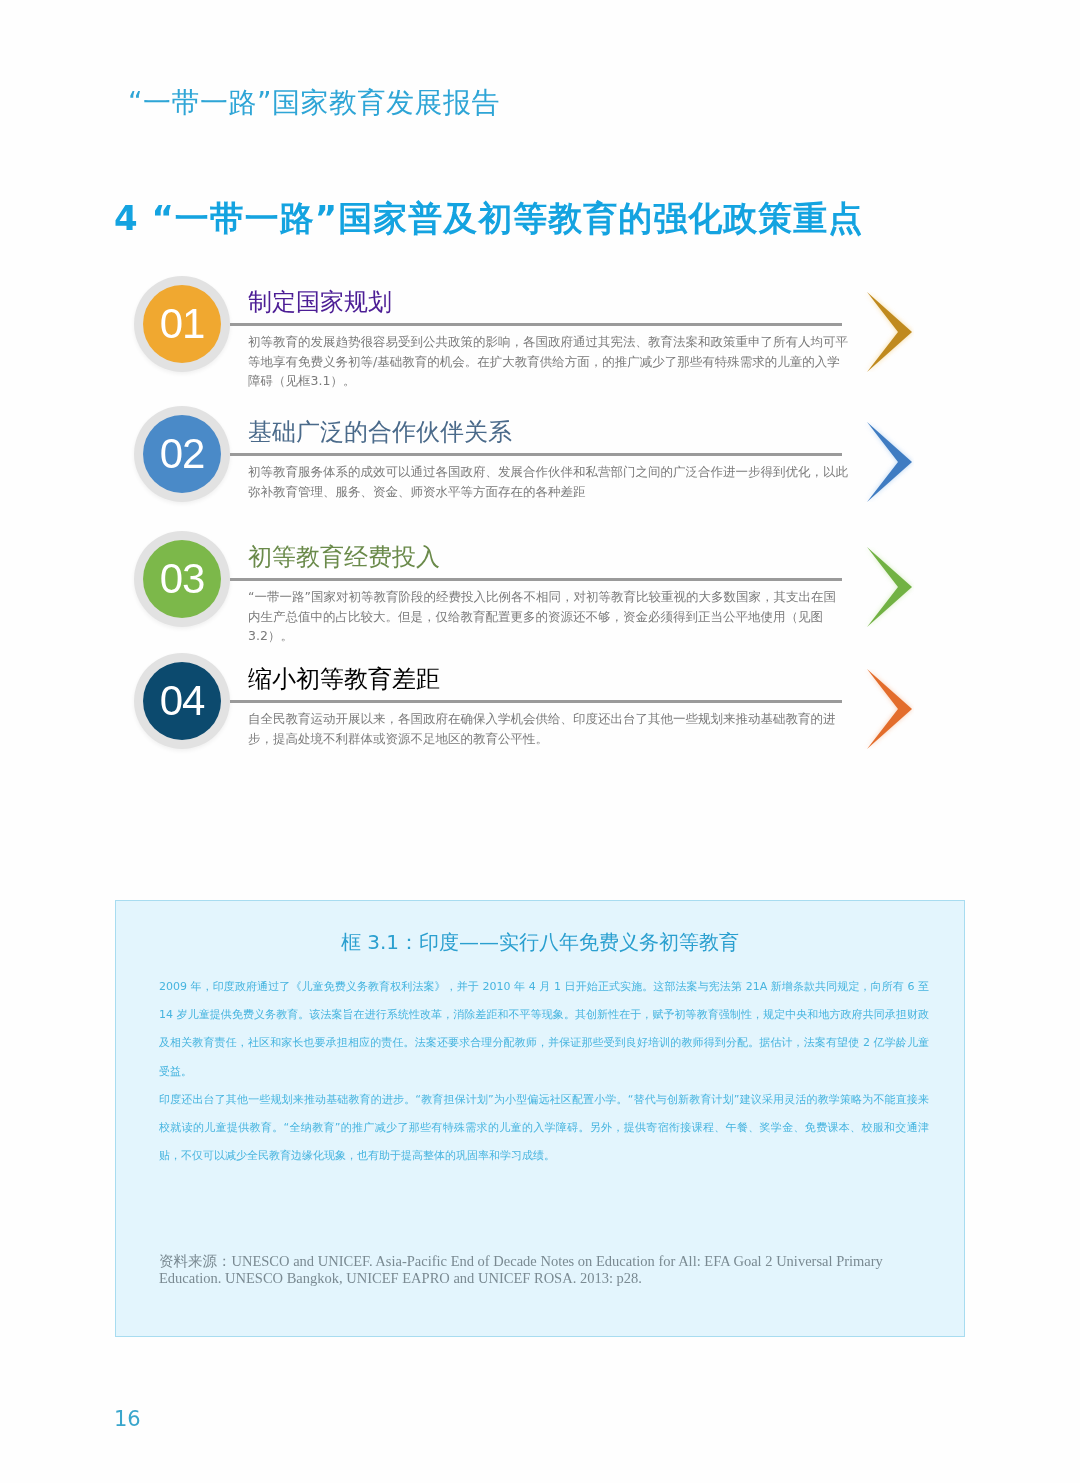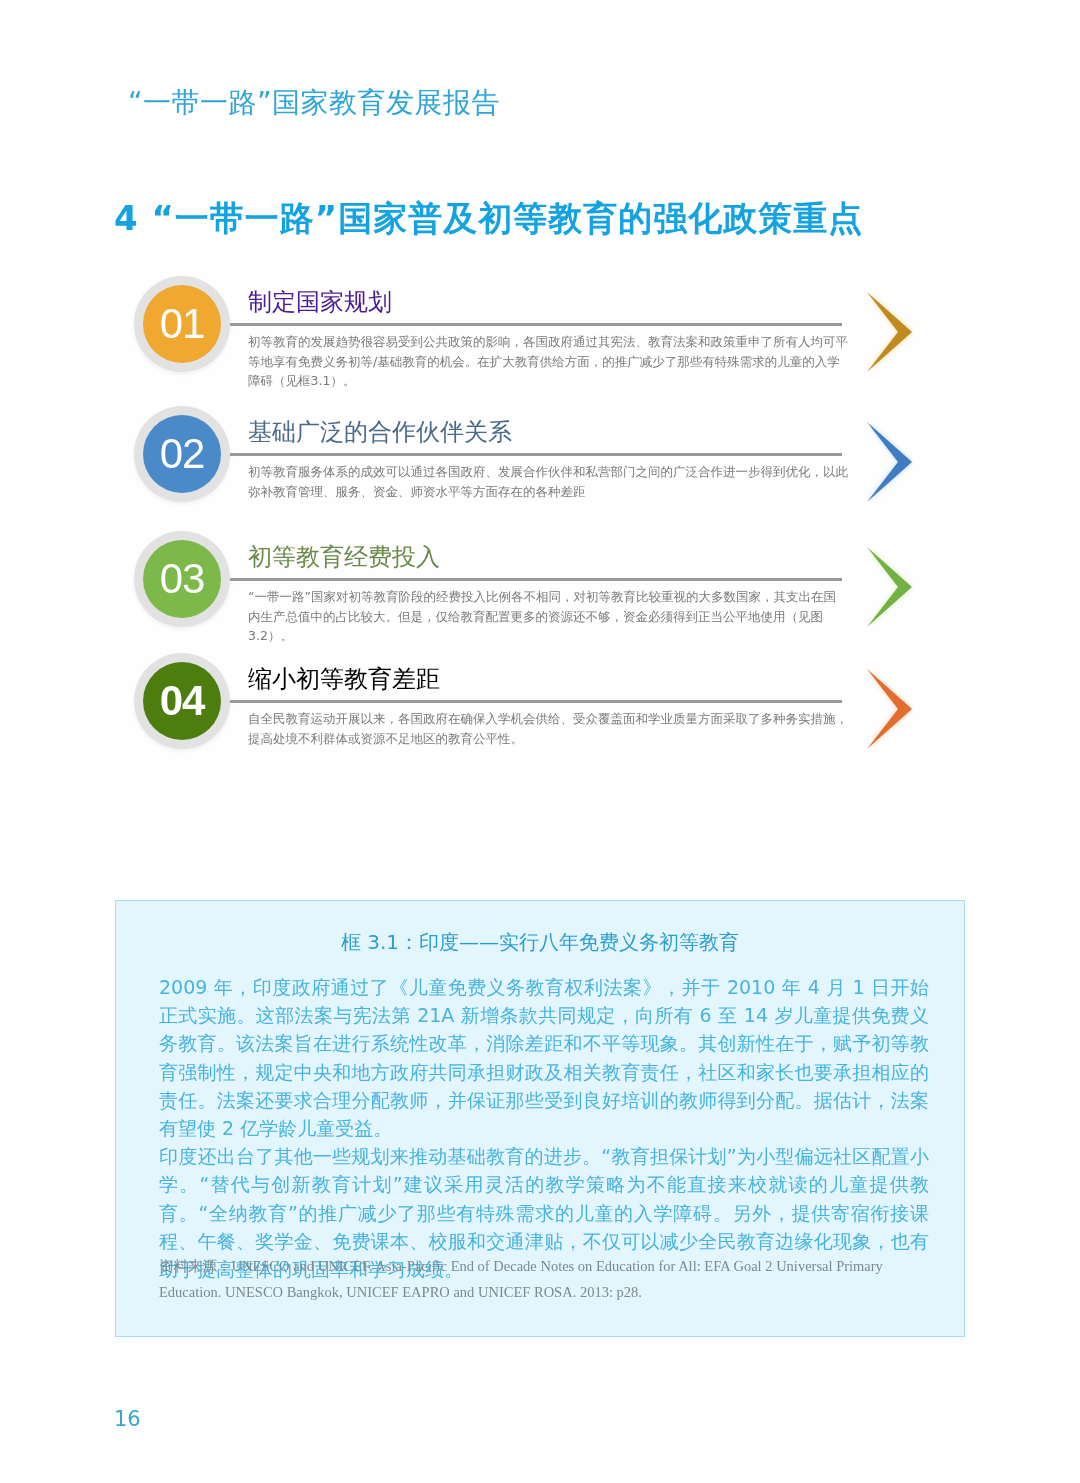--- a/index.html
+++ b/index.html
@@ -56,28 +56,28 @@
       background: #e3f5fd;
       border: 1.5px solid #a8dcf0;
       box-sizing: border-box;
     }
     .box-title {
       position: absolute; left: 0; width: 100%; top: 28px;
       text-align: center; font-size: 20px; color: #2a9fcf;
     }
     .box-body {
       position: absolute; left: 43px; top: 72px; width: 770px;
-      font-size: 19px; line-height: 28.2px; color: #46b4df;
+      font-size: 11px; line-height: 28.2px; color: #46b4df;
       text-align: justify;
     }
     .box-body p { margin: 0; }
     .box-source {
       position: absolute; left: 43px; top: 352px; width: 770px;
       font-family: "Liberation Serif", "DejaVu Serif", serif;
-      font-size: 14.5px; line-height: 26px; color: #7a8a92;
+      font-size: 14.5px; line-height: 17px; color: #7a8a92;
     }
     .page-number {
       position: absolute; left: 114px; top: 1407px;
       font-size: 21px; color: #3aa6cc;
     }
   </style>
 </head>
 <body>
 
 <div class="running-header">“一带一路”国家教育发展报告</div>
@@ -133,25 +133,25 @@
           <feGaussianBlur stdDeviation="2.5"></feGaussianBlur>
         </filter>
       </defs>
     <polygon points="3,0 48,40 3,80 34,40" fill="#c6e6a6" filter="url(#g3)" opacity="0.7"></polygon>
     <polygon points="3,0 48,40 3,80 34,40" fill="#72b244"></polygon>
   </svg>
 </div>
 
 <div class="item" style="top:653px;">
   <div class="badge-ring">
-    <div class="badge" style="background:#4d7c0f;font-weight:bold;">04</div>
+    <div class="badge" style="background:#0c4a6e;">04</div>
   </div>
   <div class="item-title" style="color:#000000;">缩小初等教育差距</div>
   <div class="item-rule"></div>
-  <div class="item-body">自全民教育运动开展以来，各国政府在确保入学机会供给、受众覆盖面和学业质量方面采取了多种务实措施，提高处境不利群体或资源不足地区的教育公平性。</div>
+  <div class="item-body">自全民教育运动开展以来，各国政府在确保入学机会供给、印度还出台了其他一些规划来推动基础教育的进步，提高处境不利群体或资源不足地区的教育公平性。</div>
   <svg class="chevron" viewBox="0 0 50 80">
     <defs>
         <filter id="g4" x="-50%" y="-50%" width="200%" height="200%">
           <feGaussianBlur stdDeviation="2.5"></feGaussianBlur>
         </filter>
       </defs>
     <polygon points="3,0 48,40 3,80 34,40" fill="#f6b690" filter="url(#g4)" opacity="0.7"></polygon>
     <polygon points="3,0 48,40 3,80 34,40" fill="#e36d2c"></polygon>
   </svg>
 </div>

